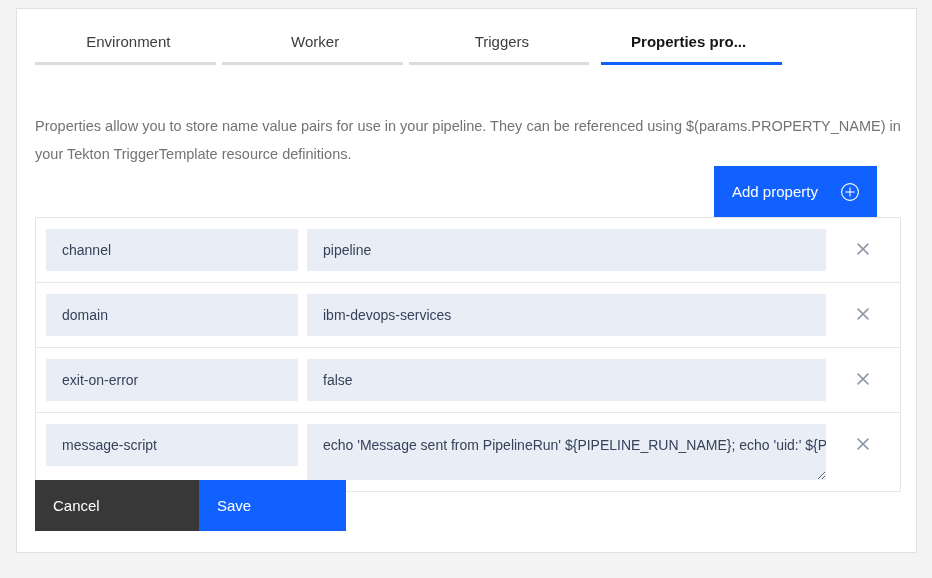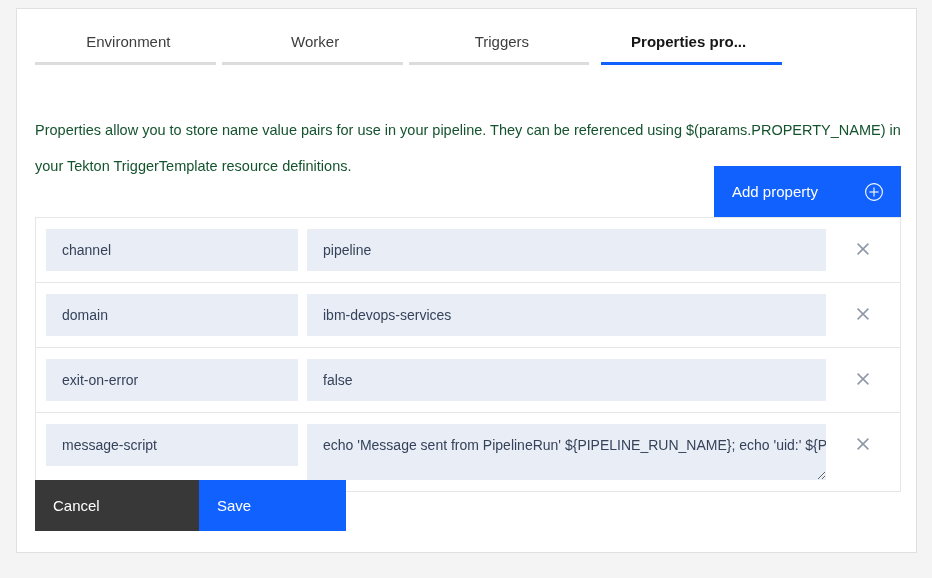--- a/index.html
+++ b/index.html
@@ -68,29 +68,29 @@
     left: 6px;
     right: 0;
   }
   
   .description {
     position: absolute;
     left: 18px;
     top: 88px;
     width: 866px;
     font-size: 14.5px;
-    line-height: 36px;
-    color: #14532d;
+    line-height: 28px;
+    color: #737373;
   }
   
   .add-property-btn {
     position: absolute;
     left: 697px;
     top: 157px;
-    width: 187px;
+    width: 163px;
     height: 51px;
     background: #1161fe;
     border: none;
     color: #ffffff;
     font-size: 15px;
     font-family: "Liberation Sans", sans-serif;
     display: flex;
     align-items: center;
     justify-content: space-between;
     padding: 0 17px 0 18px;

